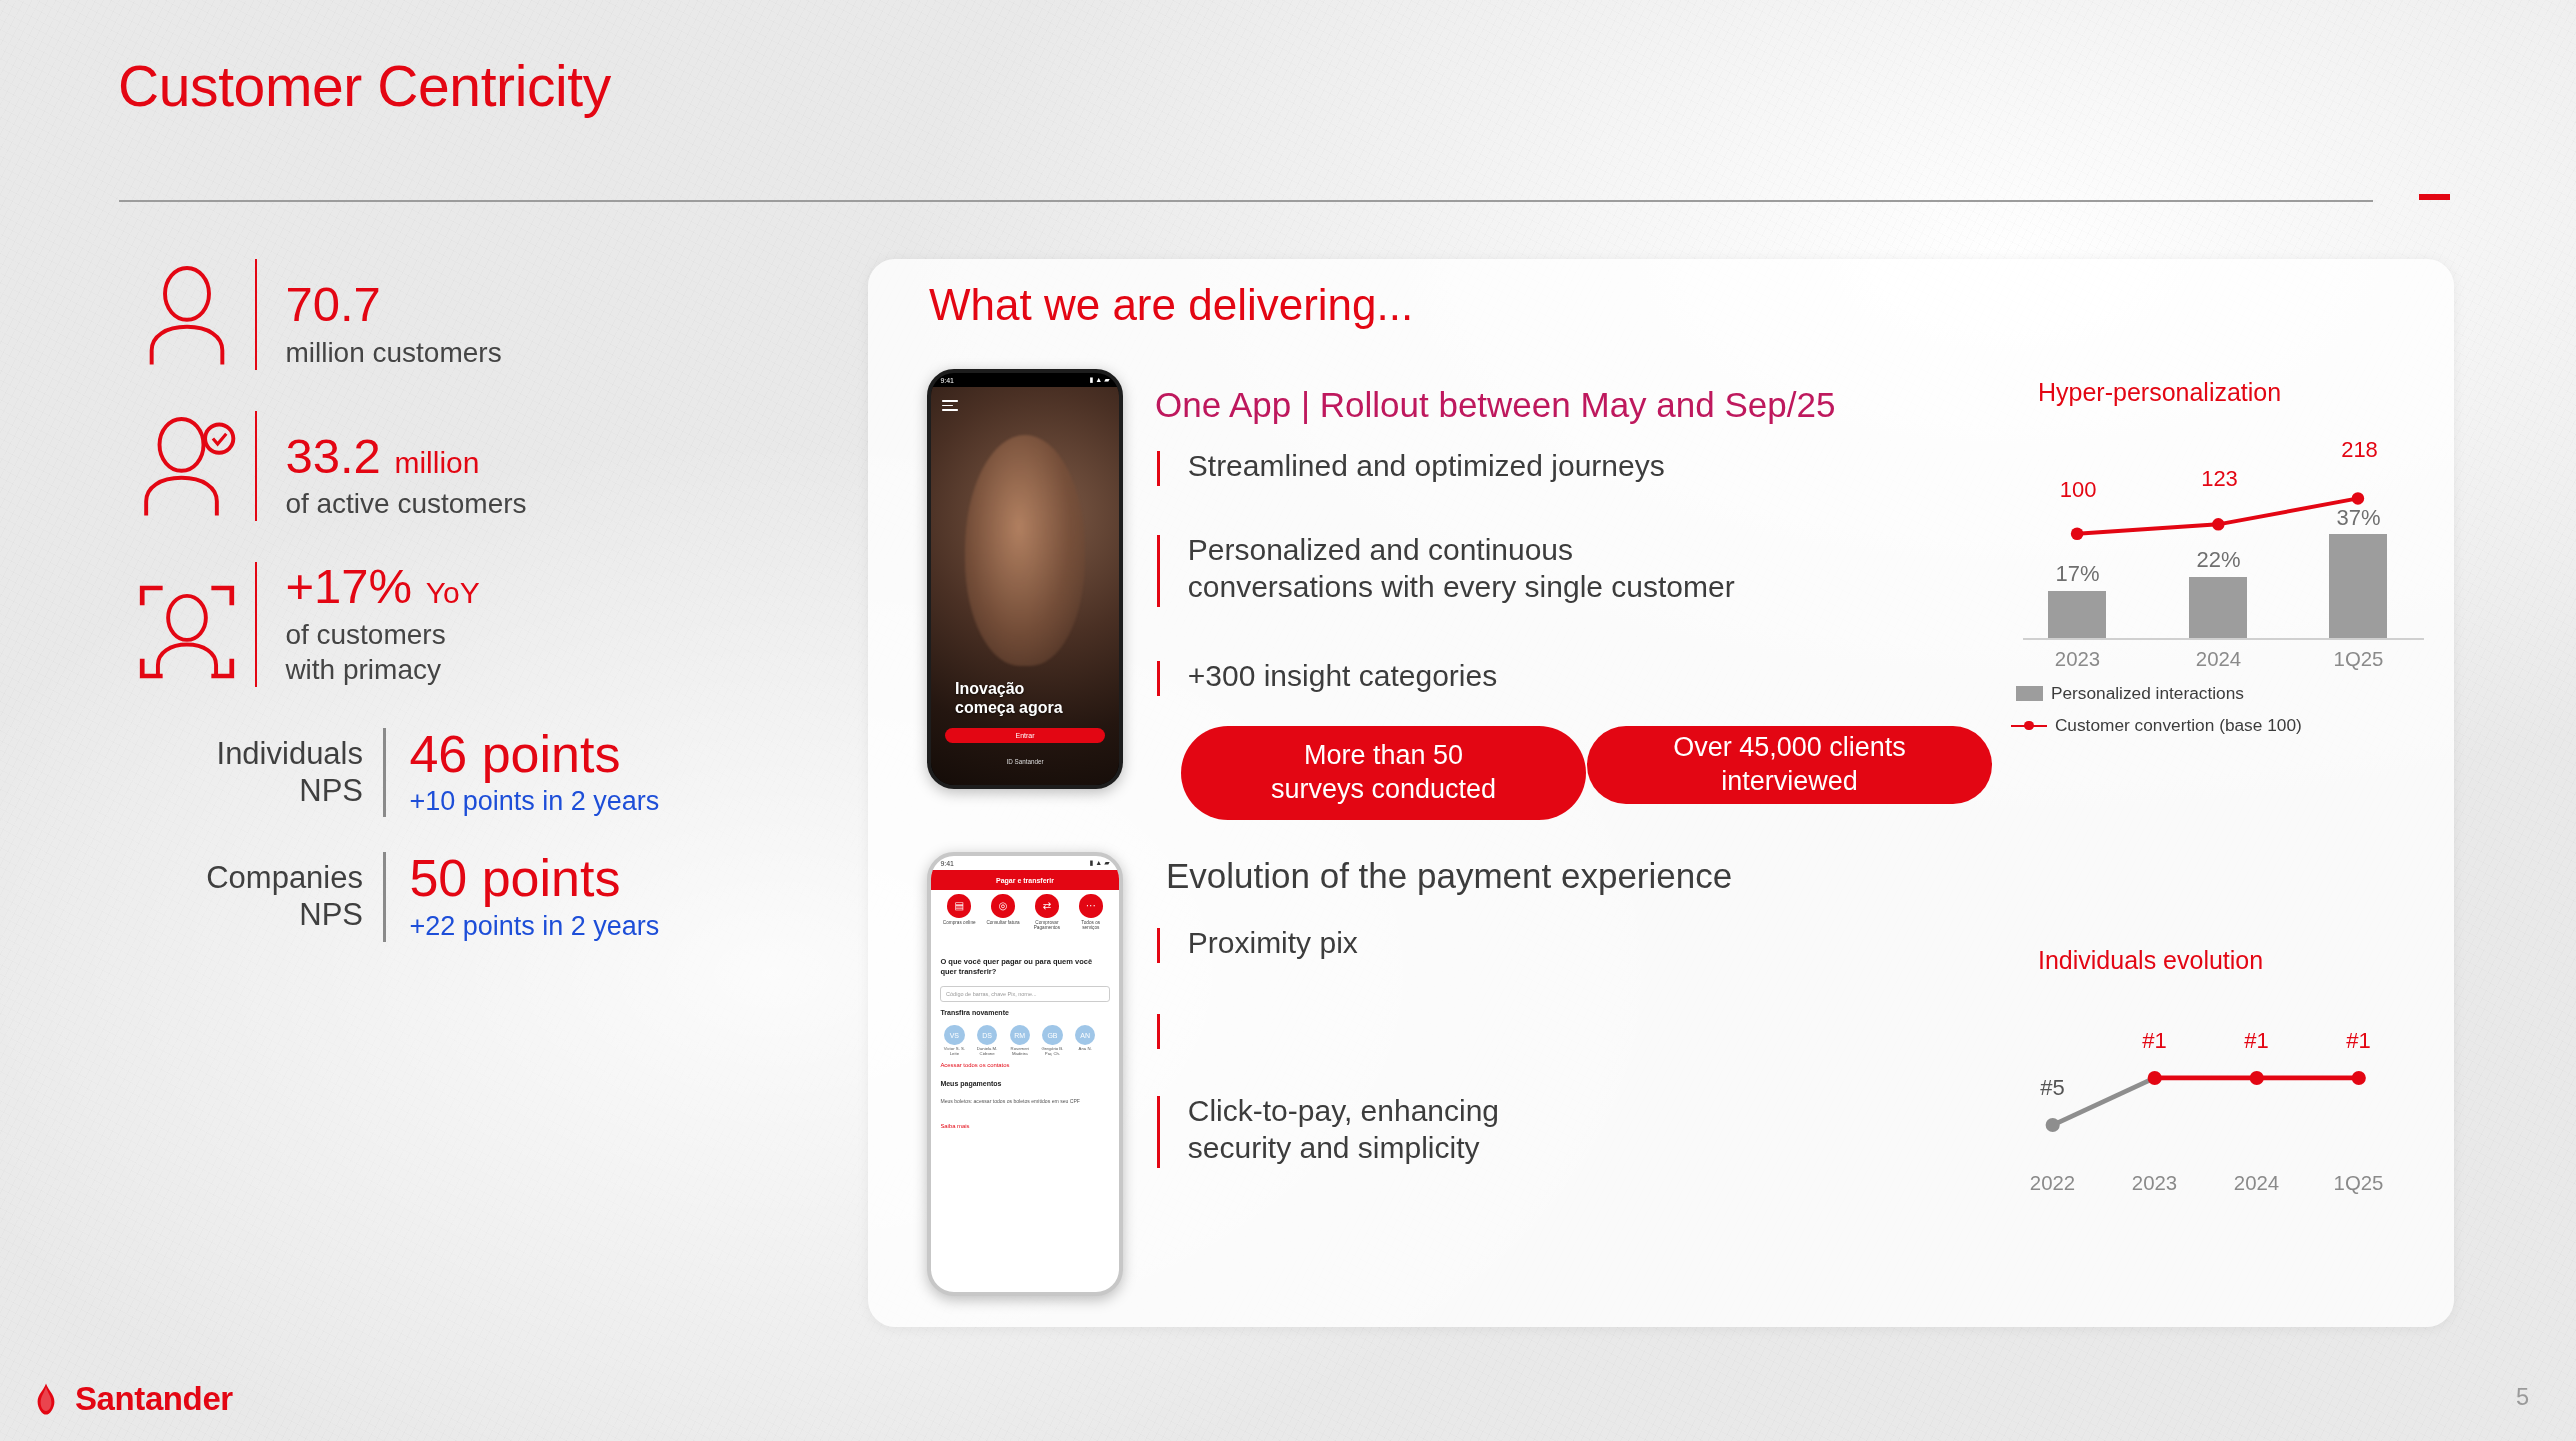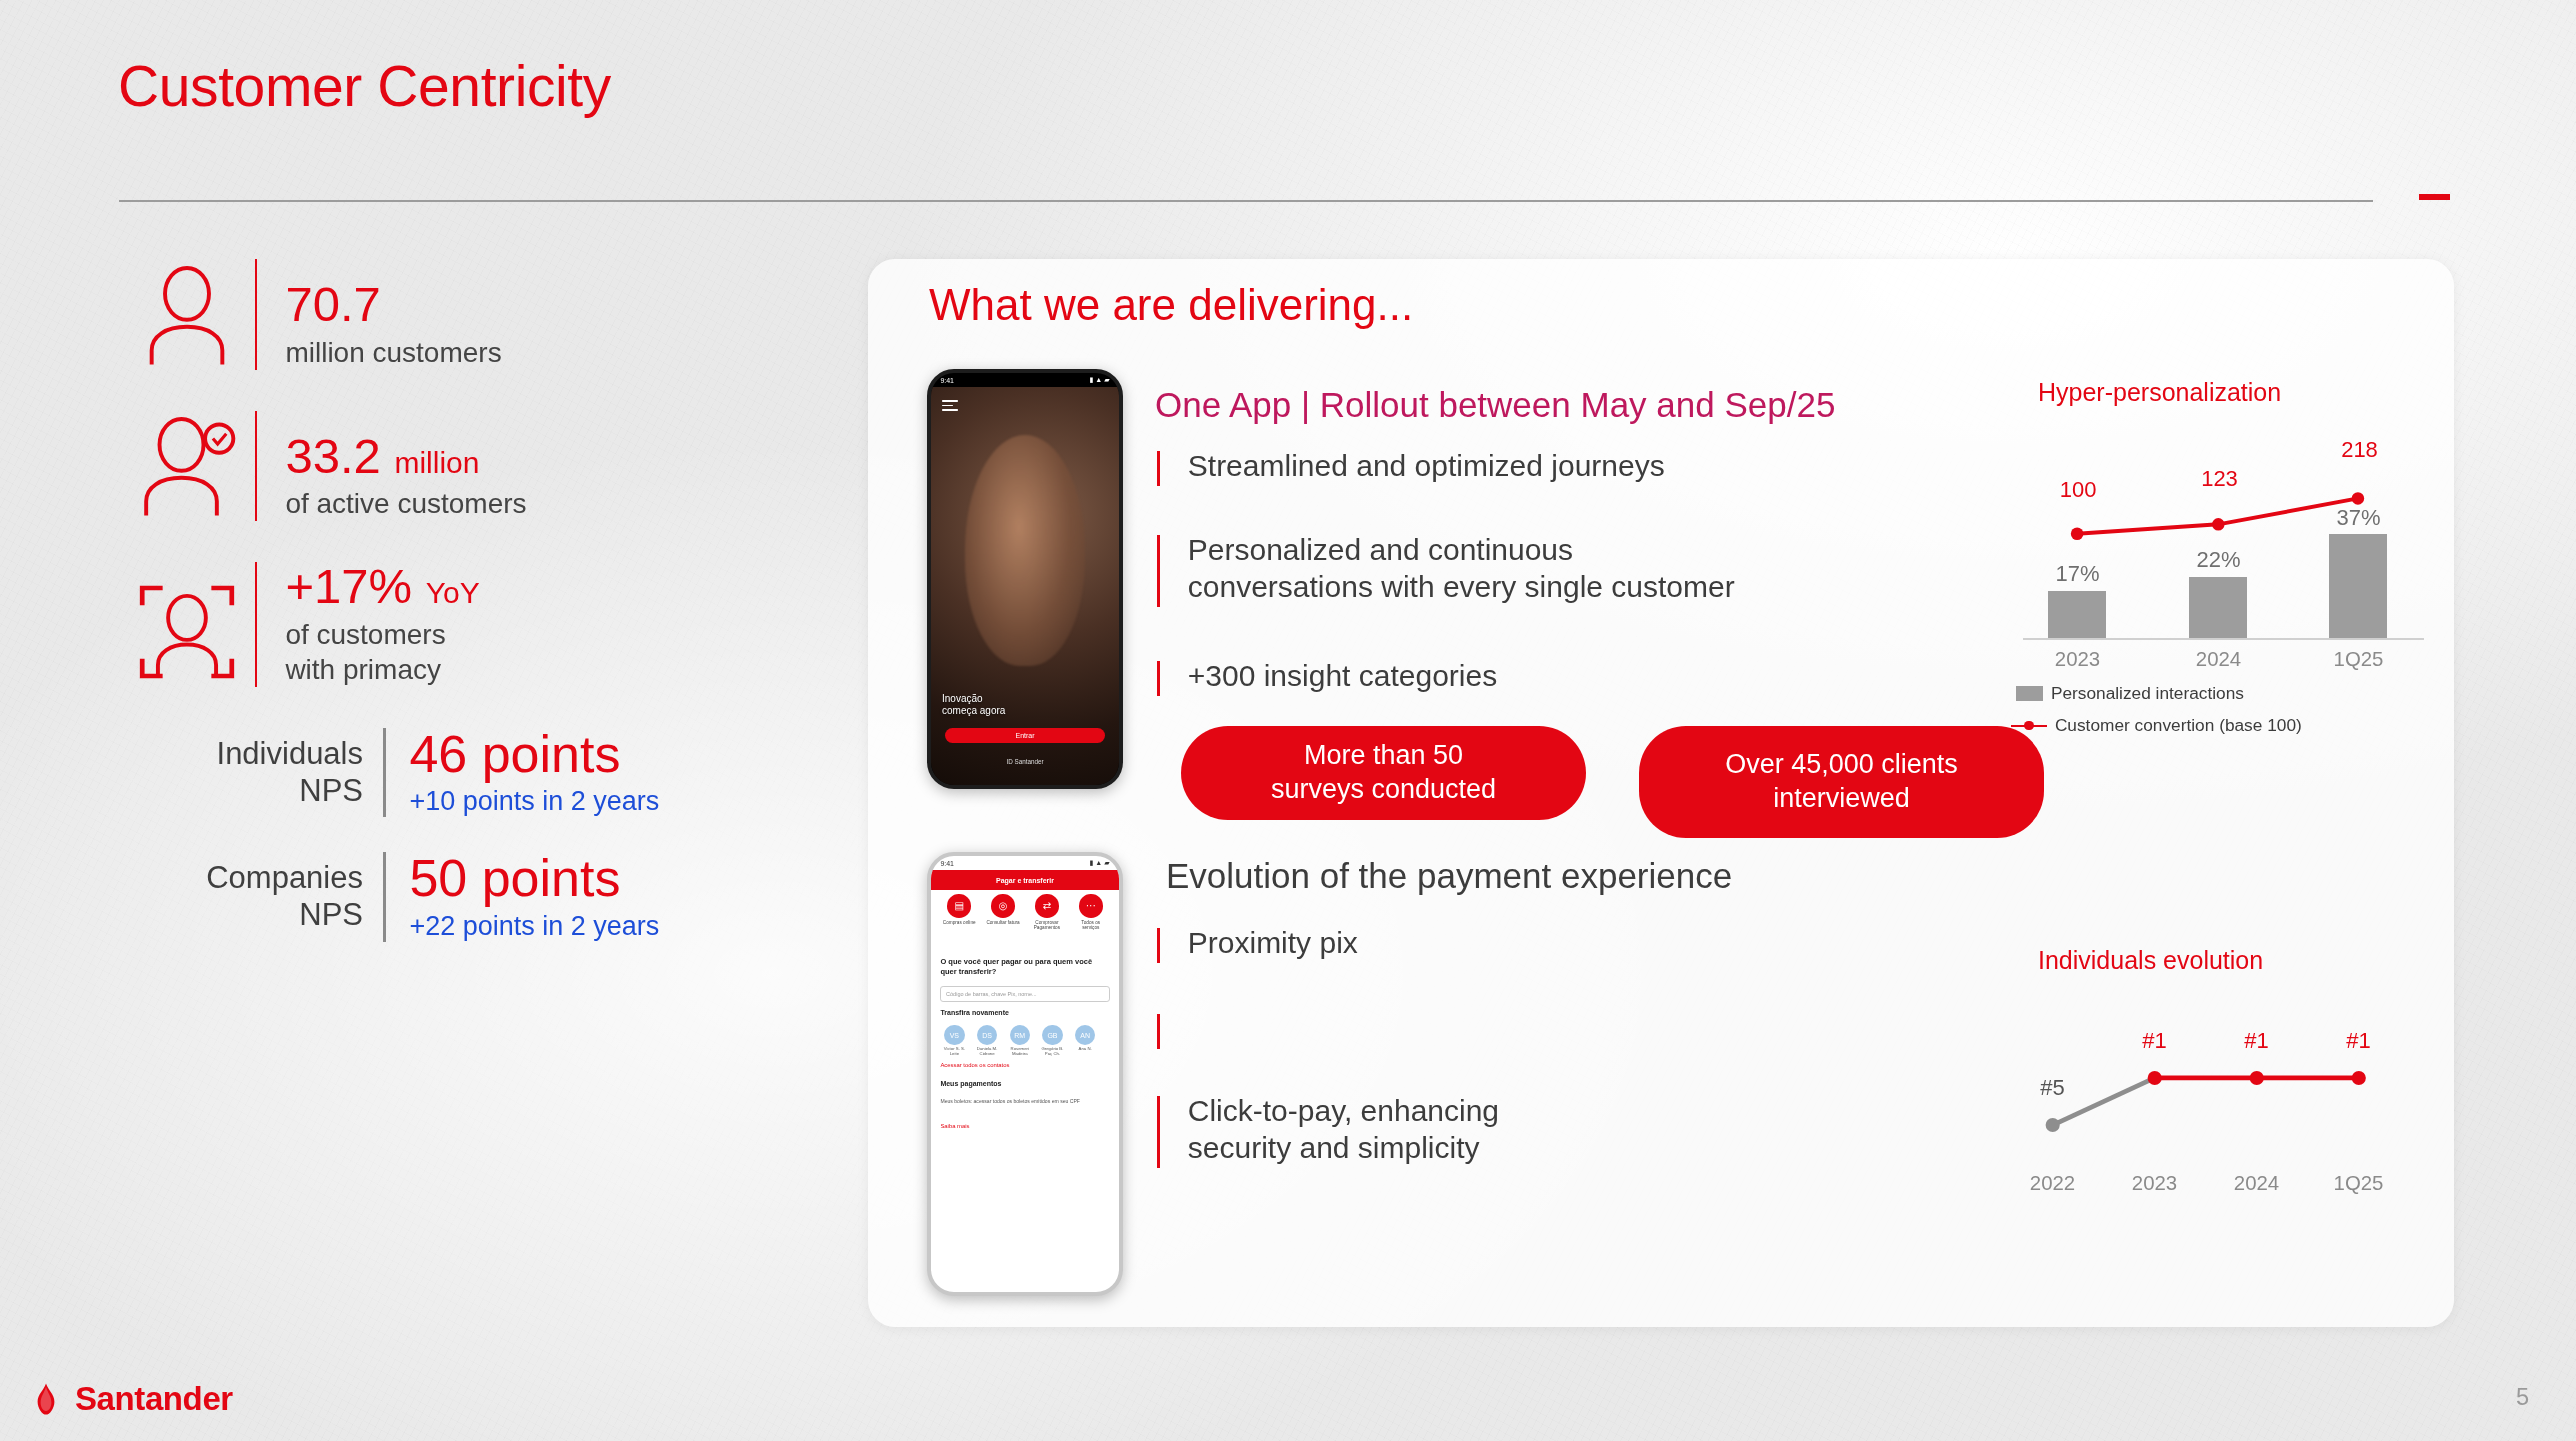--- a/index.html
+++ b/index.html
@@ -202,24 +202,24 @@
     background: radial-gradient(ellipse at 45% 40%, rgba(180,130,98,0.95) 0%, rgba(120,80,58,0.85) 55%, rgba(40,24,16,0.2) 100%);
     filter: blur(0.8px);
   }
   .ph1-menu {
     position: absolute; left: 11px; top: 27px; width: 15.7px;
   }
   .ph1-menu span { display:block; height:1.6px; background:#fff; margin-bottom:3.1px; border-radius:0.8px;}
   .ph1-menu span:nth-child(2){ width: 70%; }
   .ph1-headline {
     position: absolute;
-    left: 11px; bottom: 68px;
+    left: 24px; bottom: 68px;
     color: #fff;
-    font-size: 10px;
-    font-weight: normal;
+    font-size: 16px;
+    font-weight: bold;
     line-height: 1.2;
     text-shadow: 0 0.8px 2.4px rgba(0,0,0,0.6);
   }
   .ph1-btn {
     position: absolute;
     left: 14px; right: 14px; bottom: 42px;
     height: 15px;
     background: #e30613;
     border-radius: 7.9px;
     color: #fff;
@@ -592,21 +592,21 @@
 conversations with every single customer</div>
   </div>
 
   <div class="bullet" style="left:289px; top:397px; width:825px;">
     <div class="bar" style="height:35px;"></div>
     <div class="txt">+300 insight categories</div>
   </div>
 
   <div class="pill" style="left:313px; top:467px; width:361px; height:94px; white-space:pre-line;">More than 50
 surveys conducted</div>
-  <div class="pill" style="left:771px; top:467px; width:361px; height:112px; white-space:pre-line;">Over 45,000 clients
+  <div class="pill" style="left:719px; top:467px; width:361px; height:78px; white-space:pre-line;">Over 45,000 clients
 interviewed</div>
 
   <div class="section-title dark" style="left:298px; top:597px;">Evolution of the payment experience</div>
 
   <div class="bullet" style="left:289px; top:664px; width:825px;">
     <div class="bar" style="height:35px;"></div>
     <div class="txt">Proximity pix</div>
   </div>
 
   <div class="bullet" style="left:289px; top:750px; width:825px;">

